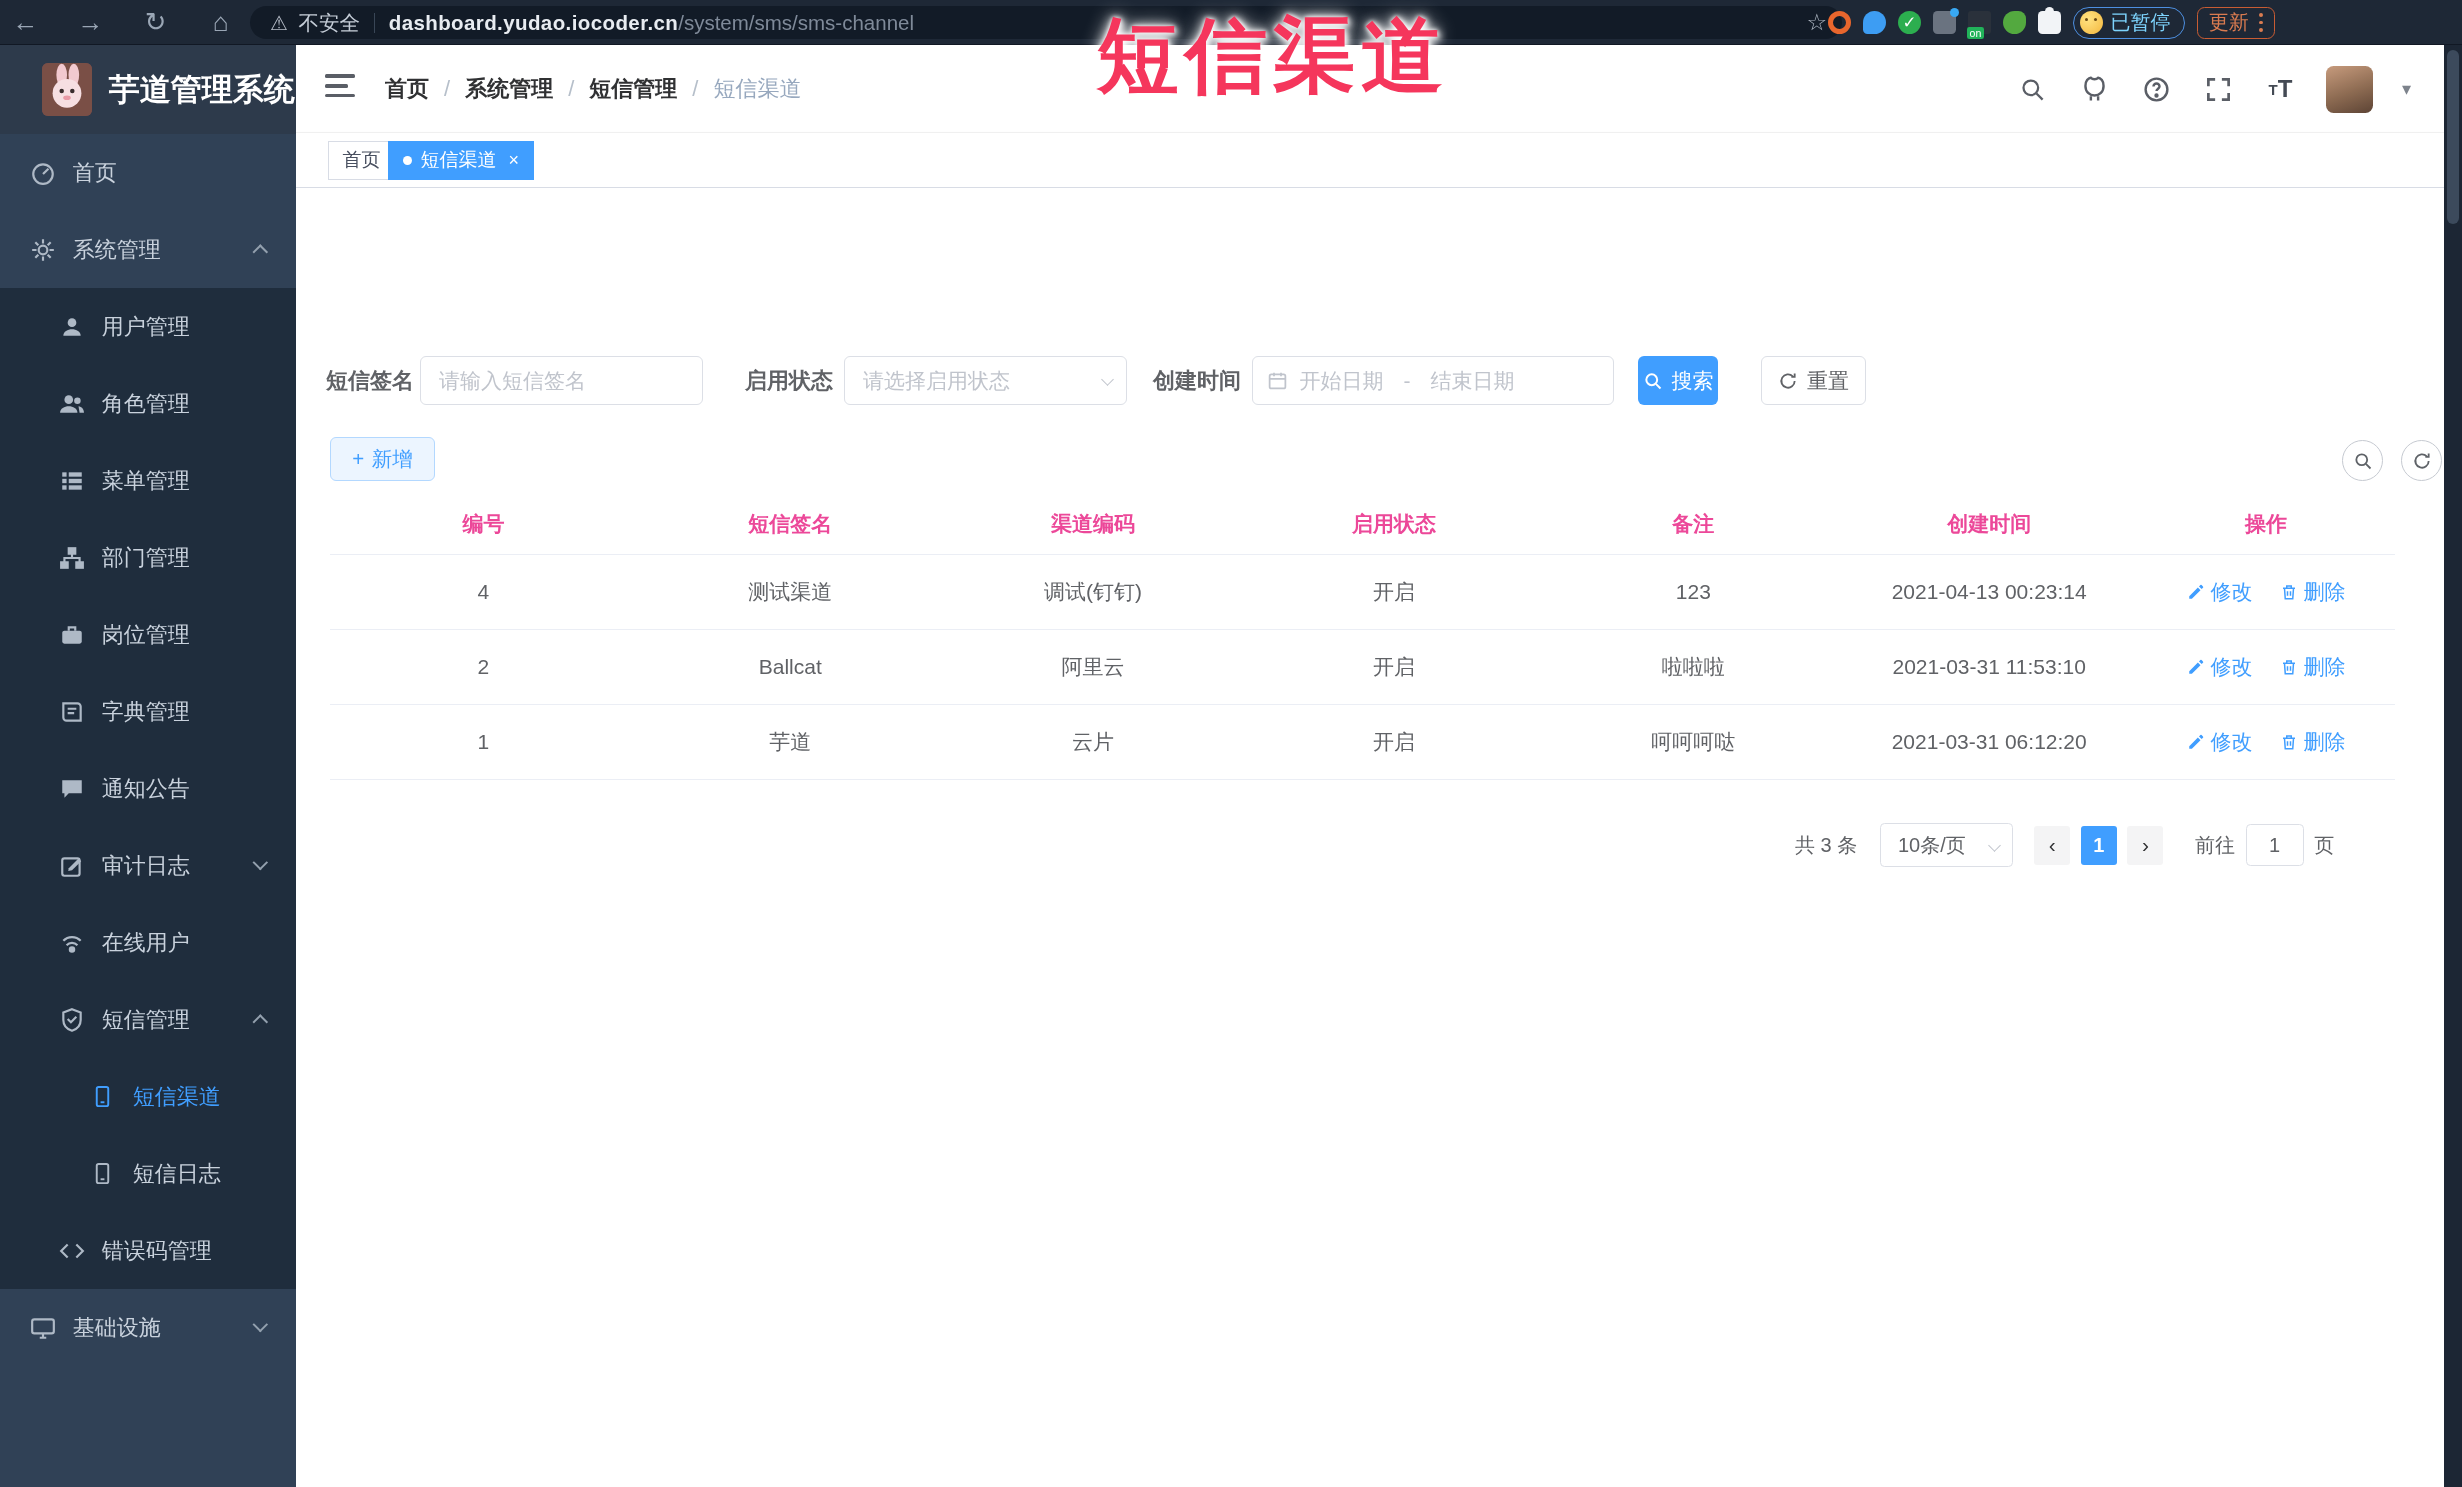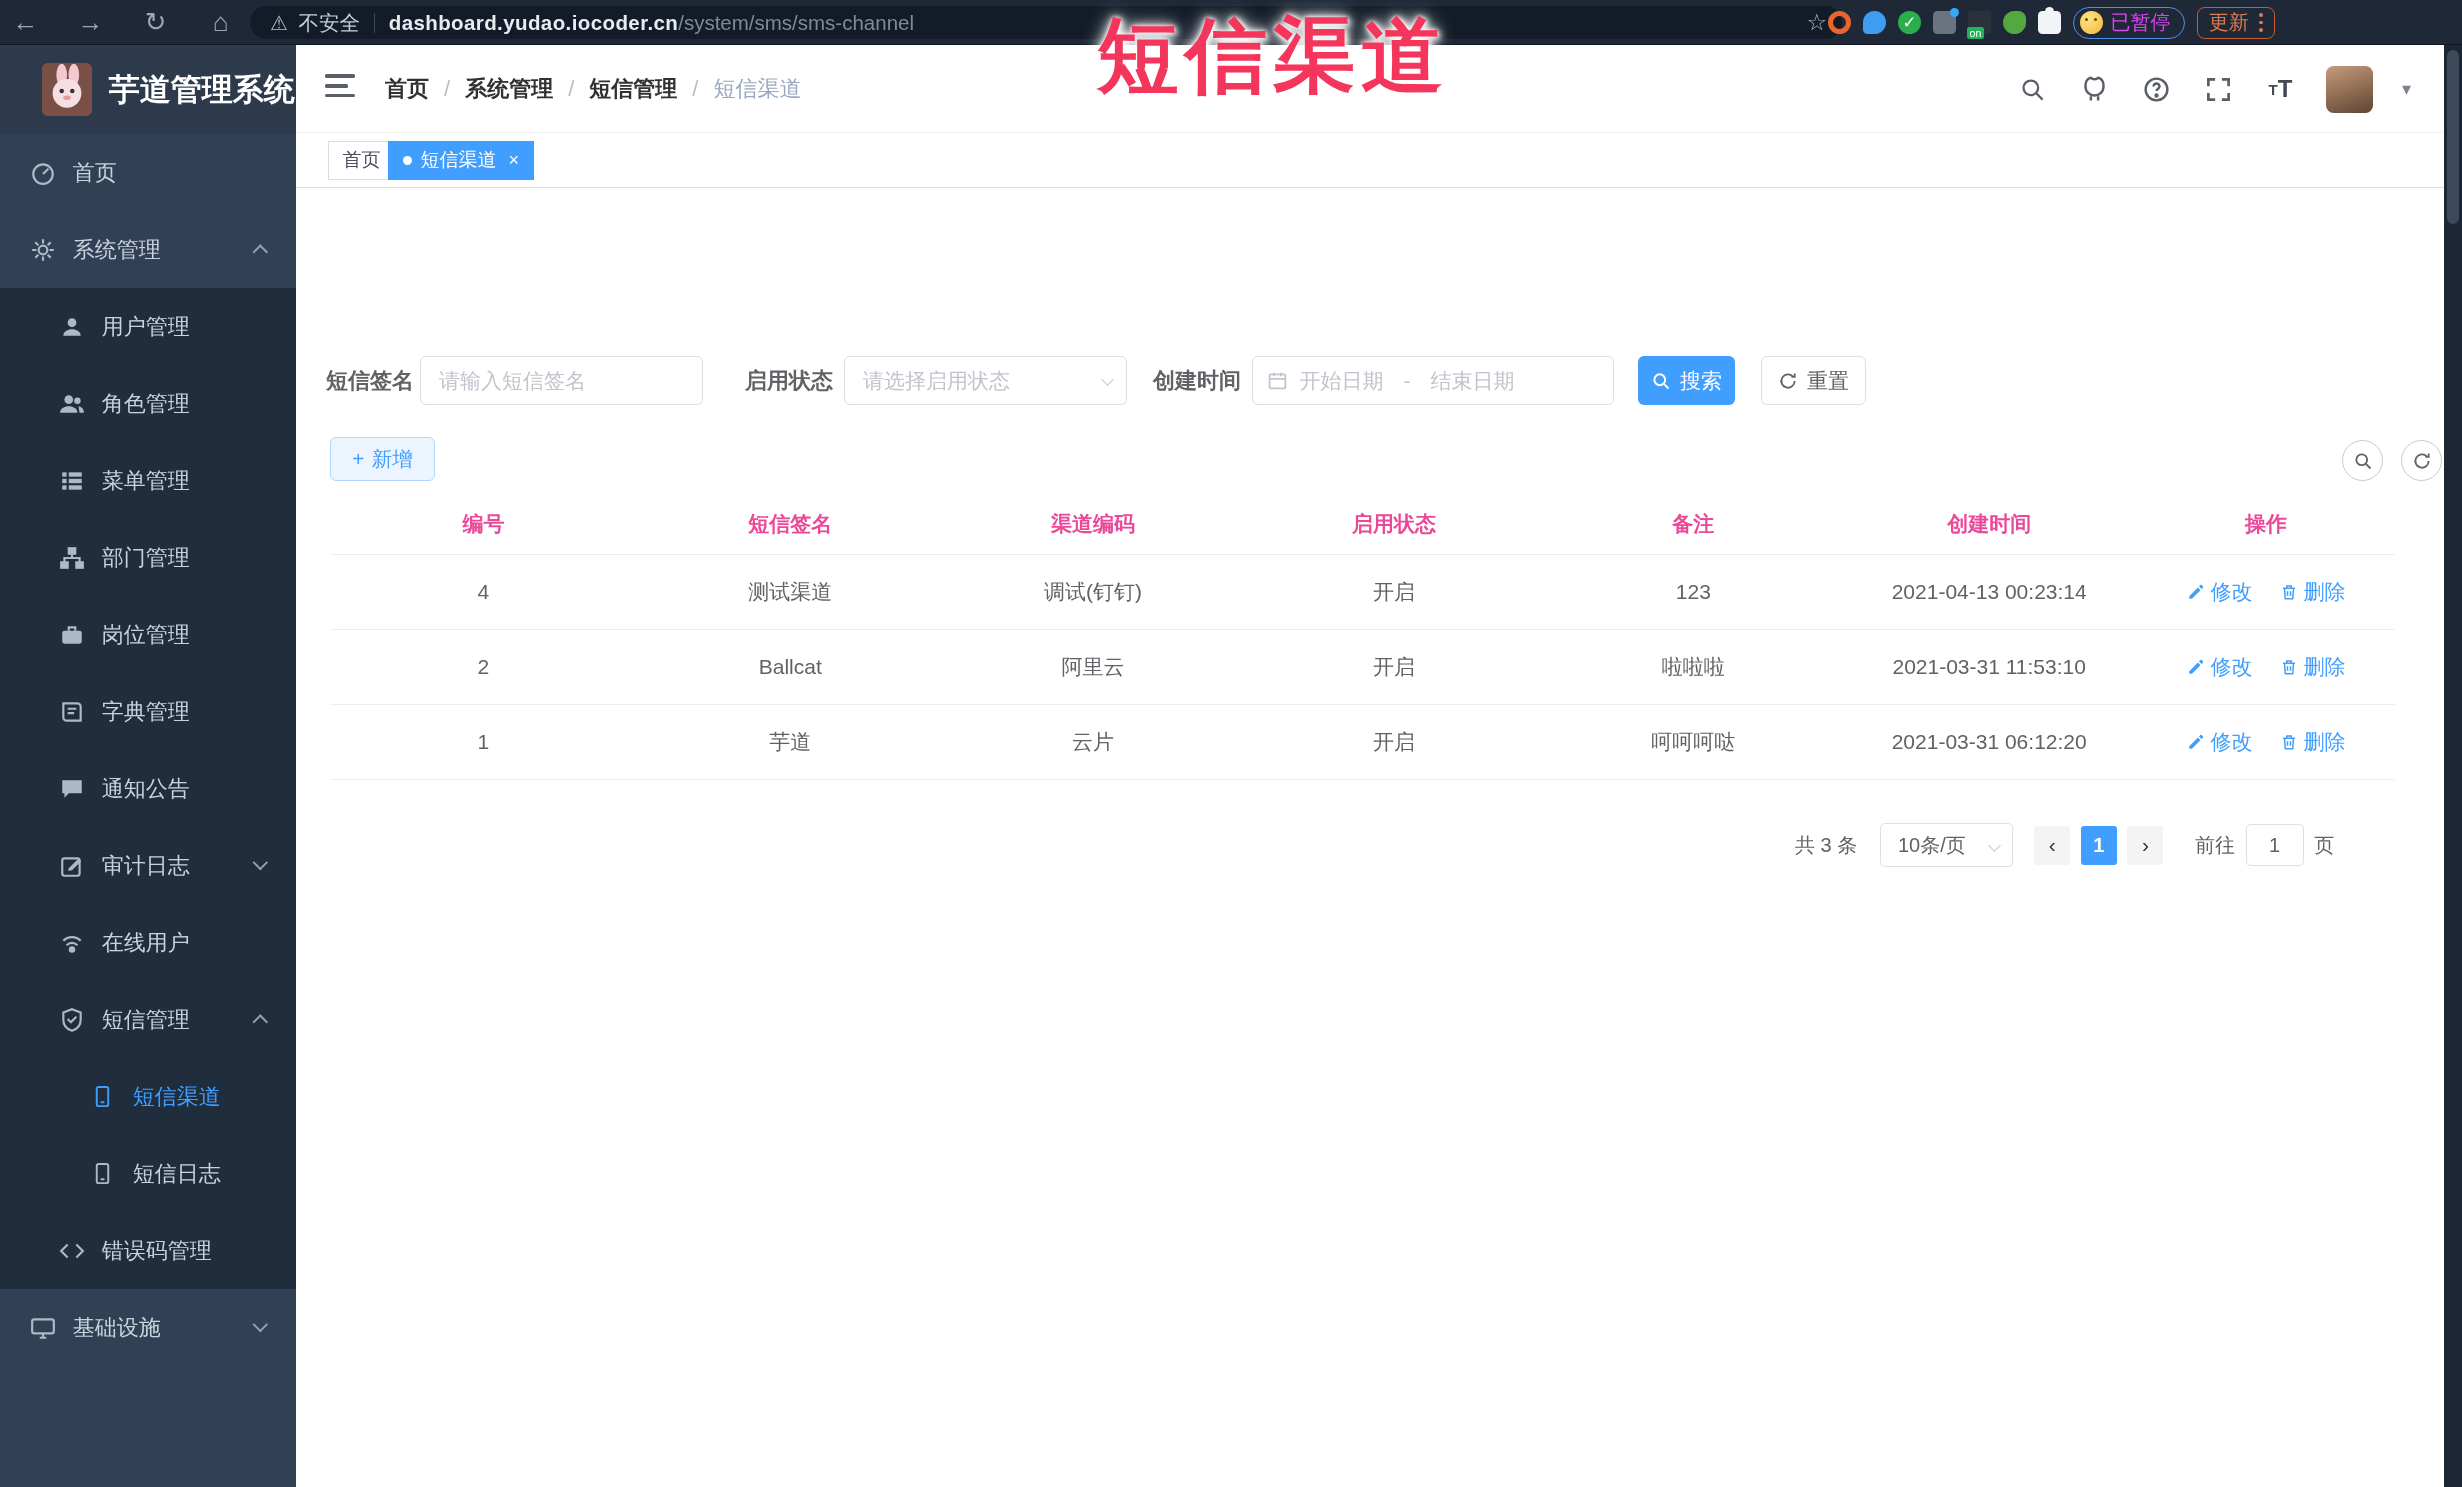--- a/index.html
+++ b/index.html
@@ -23,21 +23,21 @@
   .ext-ring { border:5.3px solid #e8662d; border-radius:50%; background:transparent; }
   .ext-pin { background:#3d9df3; border-radius:50% 50% 50% 4.5px; }
   .ext-check { background:#2cae4f; border-radius:50%; color:#fff; font-size:16.7px; line-height:23px; text-align:center; }
   .ext-drop { background:#6a7380; border-radius:4.5px; }
   .ext-drop::after { content:""; position:absolute; right:-3px; top:-3px; width:9px; height:9px; background:#39a9f4; border-radius:50%; }
   .ext-on { background:#2a313b; border-radius:3px; }
   .on-chip { position:absolute; left:-1.5px; bottom:-4.5px; background:#21b35a; color:#fff; font-size:10.6px; line-height:12px; padding:0 3px; border-radius:2.3px; }
   .ext-sprout { background:#53a93f; border-radius:50% 7.6px 50% 50%; }
   .ext-puzzle { background:#f2f4f7; border-radius:4.5px; }
   .ext-puzzle::after { content:""; position:absolute; left:6.8px; top:-4.5px; width:9px; height:9px; background:#f2f4f7; border-radius:50%; }
-  .chip-paused { height:32px; border:1.5px solid #4d8fe0; border-radius:16px; display:flex; align-items:center; gap:7.6px; padding:0 13.6px 0 6px; color:#d946ef; font-size:20px;text-align:right; }
+  .chip-paused { height:32px; border:1.5px solid #4d8fe0; border-radius:16px; display:flex; align-items:center; gap:7.6px; padding:0 13.6px 0 6px; color:#7dd3fc; font-size:20px;text-align:right; }
   .emoji-face { width:23px; height:23px; background:radial-gradient(circle at 35% 35%, #ffe382, #f4b73d); border-radius:50%; position:relative; }
   .emoji-face::after { content:""; position:absolute; left:5.3px; top:6.8px; width:3px; height:3px; background:#6b4a12; border-radius:50%; box-shadow:9px 0 0 #6b4a12; }
   .btn-update { height:32px; border:1.5px solid #c85c33; border-radius:7.6px; display:flex; align-items:center; gap:10.6px; padding:0 10.6px; color:#d97b50; font-size:20px; }
   .kebab { display:flex; flex-direction:column; gap:3.8px; }
   .kebab i { width:3.8px; height:3.8px; border-radius:50%; background:#d97b50; }
 
   
   .overlay-title { position:absolute; left:1097px; top:1.5px; z-index:50; font-size:82px; font-weight:bold; letter-spacing:6px; color:#f5365c;
     text-shadow:0 0 4.5px #fff, 0 0 10.6px #fff, 0 0 20px rgba(255,255,255,.95), 3px 3px 7.6px rgba(255,255,255,.85); }
 
@@ -89,21 +89,21 @@
 
   
   .flabel { position:absolute; top:168px; height:49px; line-height:49px; font-size:22px; font-weight:bold; color:#606266; }
   .fbox { position:absolute; top:168px; height:49px; border:1.5px solid #dcdfe6; border-radius:6px; background:#fff; display:flex; align-items:center; font-size:21px; color:#c0c4cc; }
   .fbox input { border:none; outline:none; width:100%; height:100%; padding:0 18px; font-size:21px; color:#606266; background:transparent; font-family:inherit; }
   .fbox input::placeholder { color:#c0c4cc; }
   .sel-chev { position:absolute; right:13.6px; top:18px; width:9px; height:9px; border-right:1.5px solid #c0c4cc; border-bottom:1.5px solid #c0c4cc; transform:rotate(45deg); }
   .cal-ic { margin:0 12px 0 13.6px; color:#c0c4cc; }
   .range-sep { margin:0 20px; color:#c0c4cc; }
   .btn { position:absolute; top:168px; height:49px; border-radius:6px; display:flex; align-items:center; justify-content:center; gap:9px; font-size:21px; cursor:pointer; }
-  .btn-search { left:1342px; width:97px; background:#409eff; color:#fff; }
+  .btn-search { left:1342px; width:80px; background:#409eff; color:#fff; }
   .btn-reset { left:1465px; width:105px; background:#fff; border:1.5px solid #dcdfe6; color:#606266; }
 
   .btn-add { position:absolute; left:34px; top:249px; width:105px; height:44px; border-radius:6px; background:#ecf5ff; border:1.5px solid #b3d8ff; color:#409eff; font-size:20.5px; display:flex; align-items:center; justify-content:center; gap:7.6px; cursor:pointer; }
   .circ { position:absolute; top:252px; width:41px; height:41px; border-radius:50%; border:1.5px solid #c6cad1; color:#5f6368; display:flex; align-items:center; justify-content:center; cursor:pointer; background:#fff; }
 
   
   .table { position:absolute; left:34px; top:306px; width:2065px; font-size:21px; color:#606266; }
   .trow { display:flex; align-items:center; height:75px; border-bottom:1.5px solid #ebeef5; }
   .thead { height:61px; color:#ec4899; font-weight:bold; border-bottom:1.5px solid #ebeef5; display:flex; align-items:center; }
   .c1{width:307px;} .c2{width:307px;} .c3{width:299px;} .c4{width:303px;} .c5{width:296px;} .c6{width:296px;} .c7{width:258px;}

